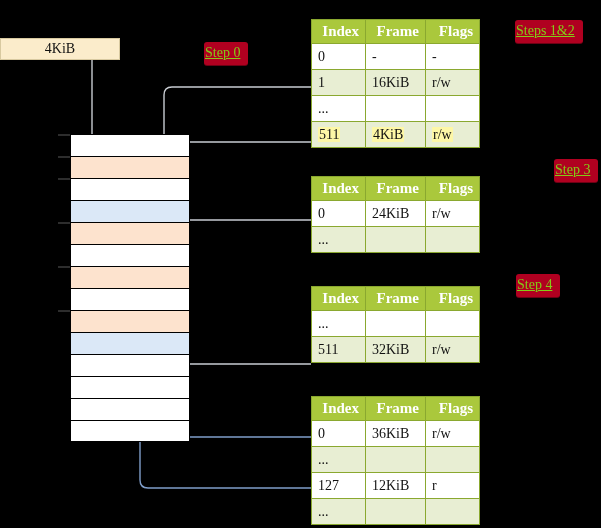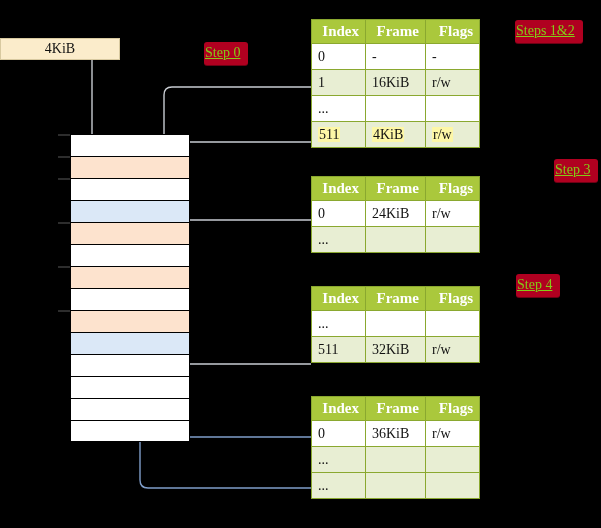--- a/index.html
+++ b/index.html
@@ -243,20 +243,25 @@
         <tr>
           <td>0</td>
           <td>36KiB</td>
           <td>r/w</td>
         </tr>
         <tr class="alt">
           <td>...</td>
           <td></td>
           <td></td>
         </tr>
+        <tr>
+          <td>127</td>
+          <td>12KiB</td>
+          <td>r</td>
+        </tr>
         <tr class="alt">
           <td>...</td>
           <td></td>
           <td></td>
         </tr>
       </tbody>
   </table>
 
 </div>
 

